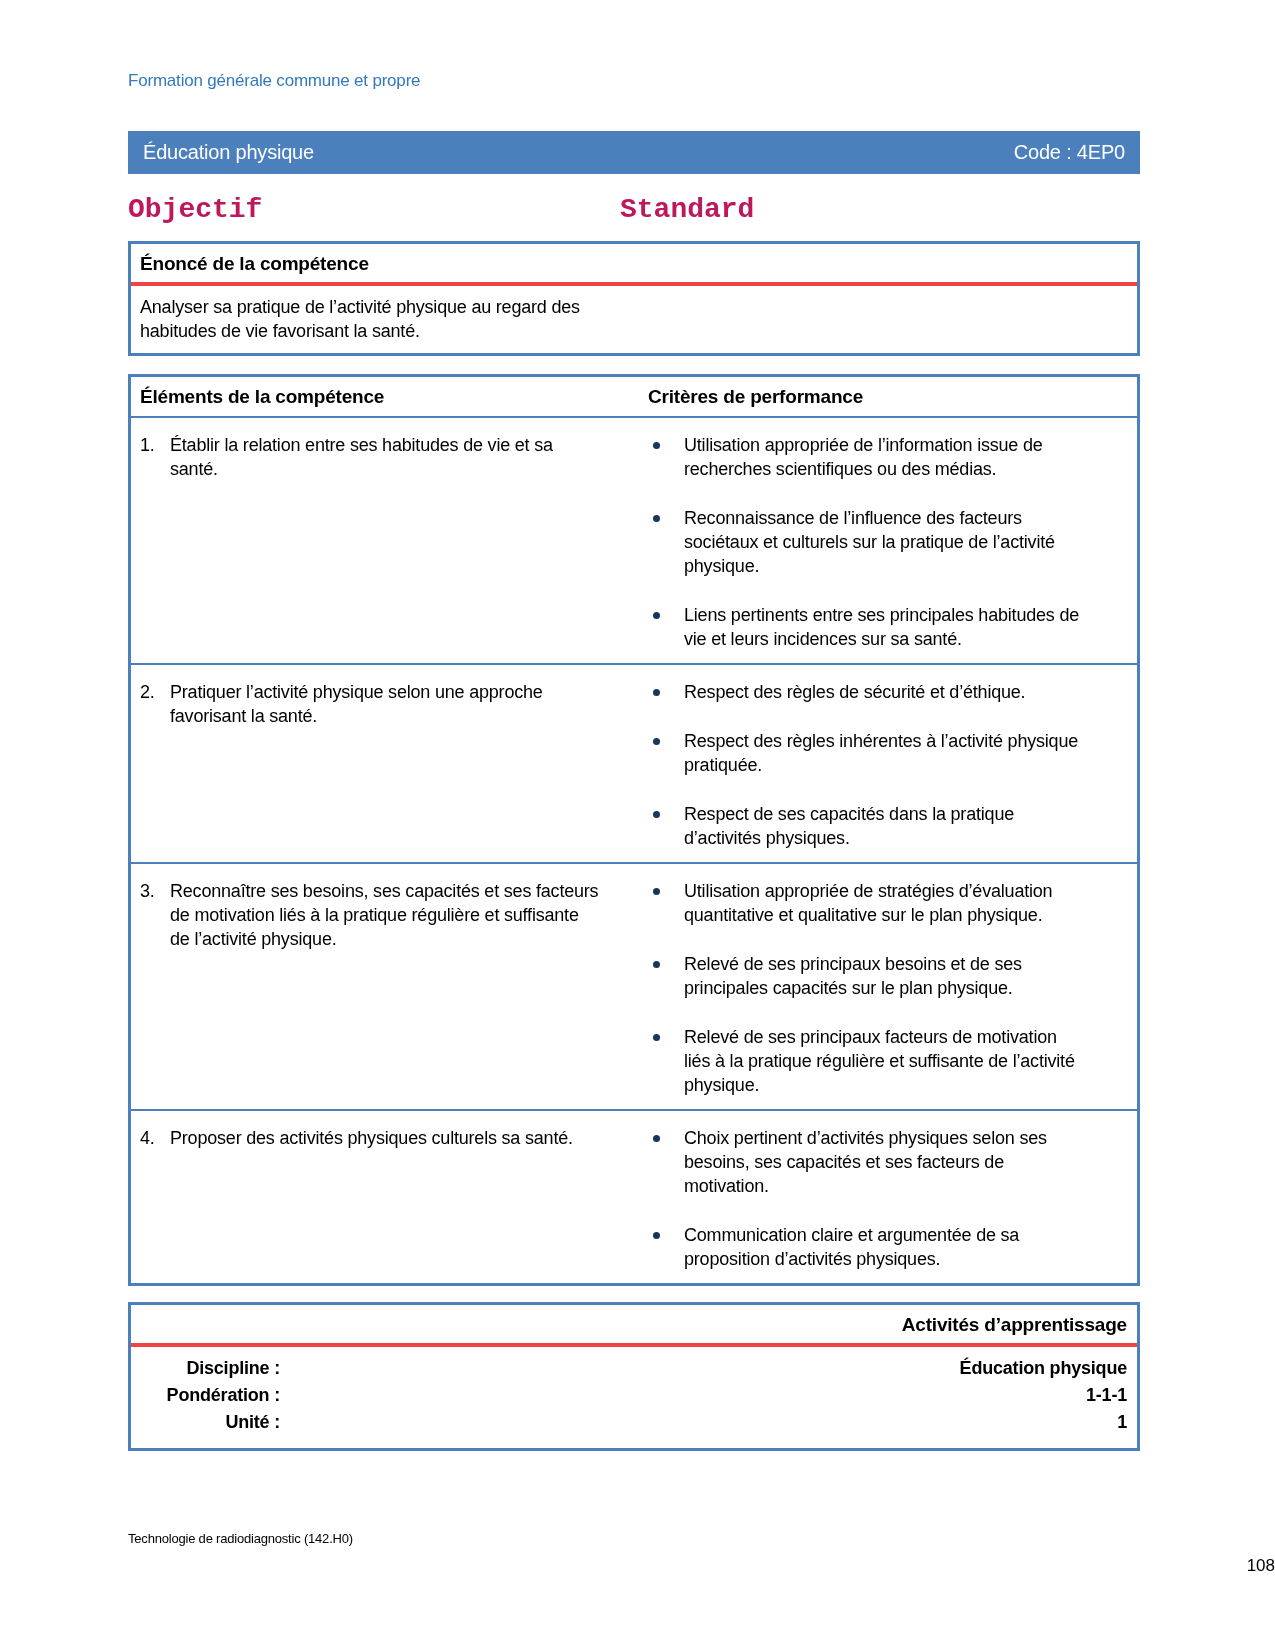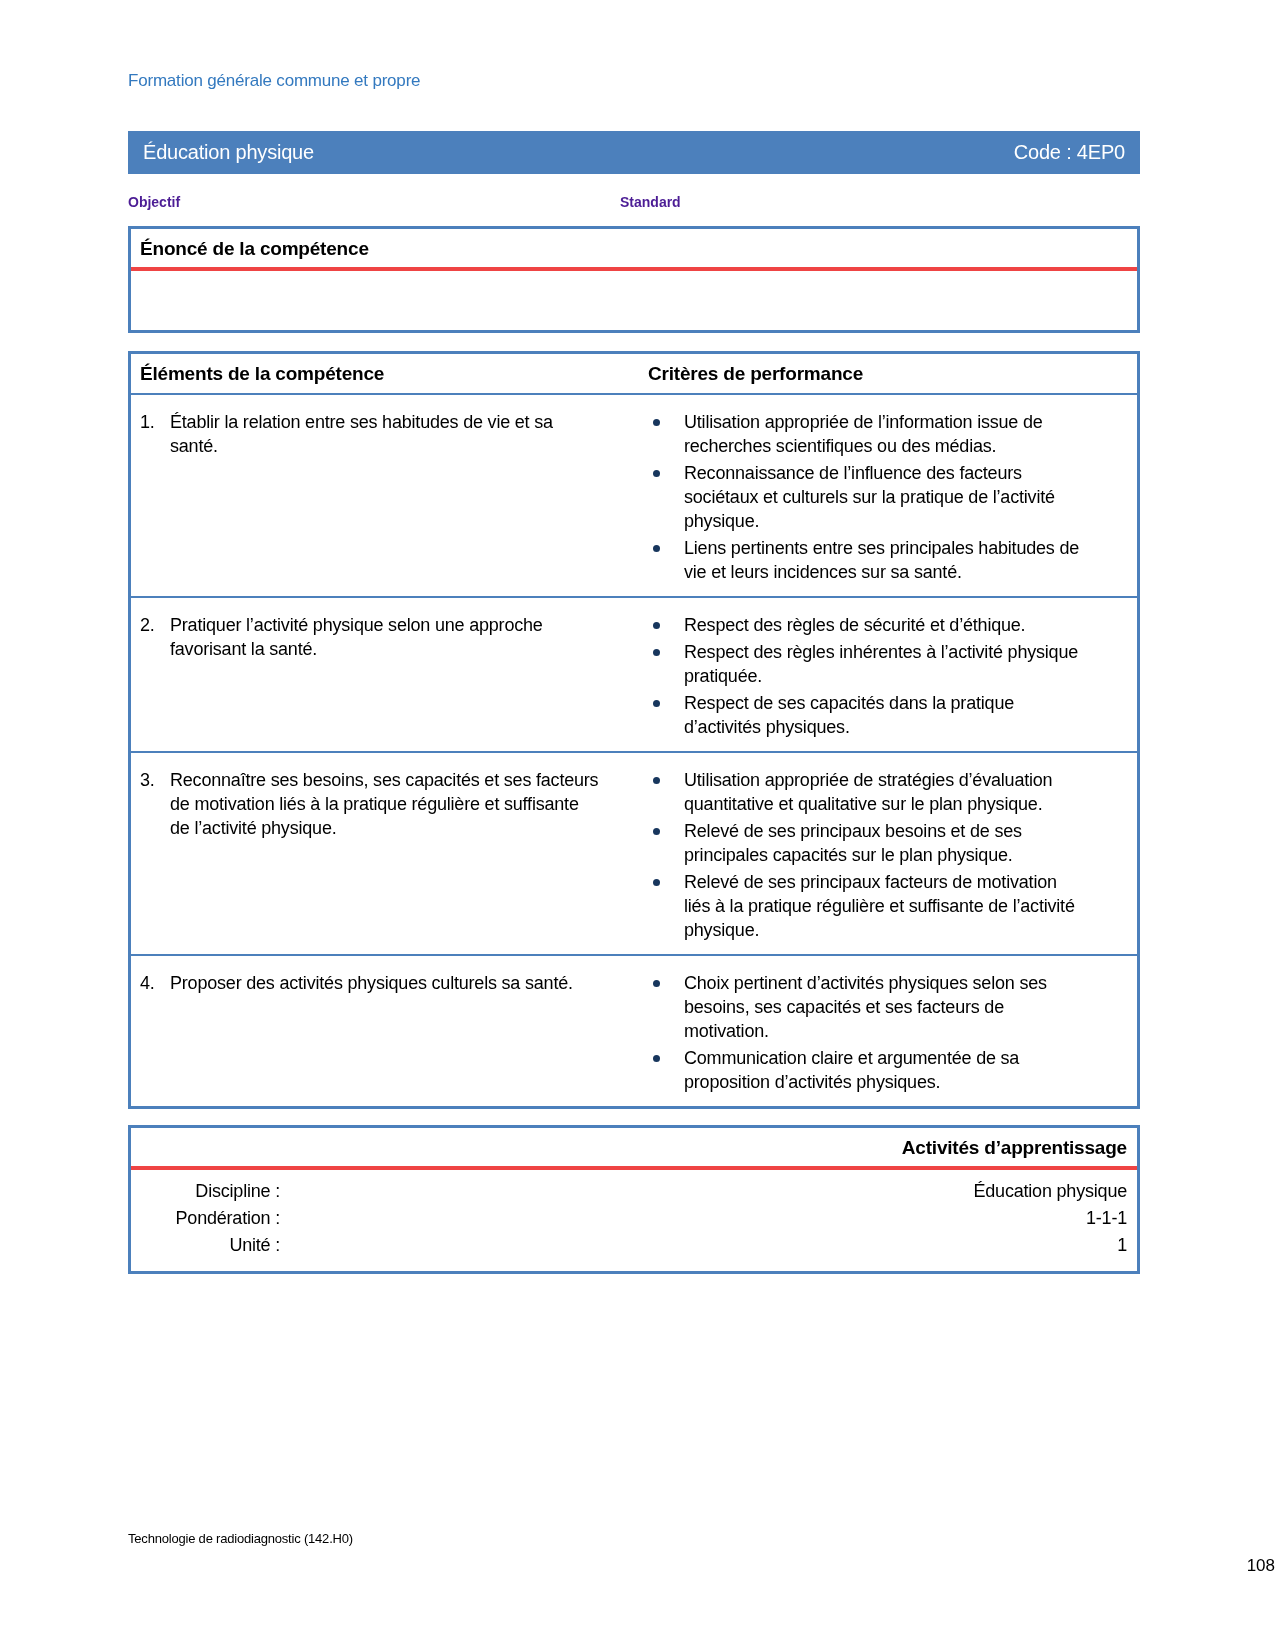--- a/index.html
+++ b/index.html
@@ -12,21 +12,21 @@
   }
   .running-head{ color:#3379BF; font-size:17px; }
   .banner{
     margin-top:40px; height:43px; background:#4C80BC; color:#ffffff;
     display:flex; align-items:center; justify-content:space-between;
     padding:0 15px; font-size:20px;
   }
   .col-headings{
     margin-top:20px; display:grid; grid-template-columns:492px 1fr;
   }
-  .col-headings .h{ color:#4c1d95; font-weight:bold; font-size:14px; letter-spacing:0; }
+  .col-headings .h{ color:#be185d; font-weight:bold; font-size:28px; letter-spacing:0;font-family:Liberation Mono, monospace; }
   .box{ border:3px solid #4C80BC; background:#fff; }
   .box1{ margin-top:16px; min-height:107px; }
   .box-header{
     font-weight:bold; font-size:19px; padding:9px 10px 7px 9px;
     border-bottom:4px solid #ef4444;
   }
   .box1-body{ padding:9px 10px 10px 9px; line-height:24px; }
   .box1-body p{ max-width:480px; }
   .box2{ margin-top:18px; min-height:717px; }
   .tbl-header{
@@ -36,29 +36,29 @@
   .tbl-header .c1{ padding-left:9px; }
   .tbl-row{
     display:grid; grid-template-columns:517px 1fr;
     padding:15px 0 12px 0;
   }
   .tbl-row + .tbl-row{ border-top:2px solid #4C80BC; }
   .r1{ min-height:199px; } .r2{ min-height:141px; } .r3{ min-height:193px; } .r4{ min-height:142px; }
   .el-cell{ display:flex; padding-left:9px; line-height:24px; }
   .el-num{ width:30px; flex:0 0 30px; }
   .el-text{ max-width:430px; }
-  .crit-list{ display:flex; flex-direction:column; gap:3px; padding-right:25px; }
+  .crit-list{ display:flex; flex-direction:column; gap:25px; padding-right:25px; }
   .crit{ display:flex; line-height:24px; }
   .dot{
     flex:0 0 7px; width:7px; height:7px; border-radius:50%;
     background:#17365D; margin:9px 0 0 5px;
   }
   .crit-text{ padding-left:24px; max-width:427px; }
   .box3{ margin-top:16px; min-height:139px;text-align:right; }
-  .box3-body{ padding:8px 10px 12px 9px; }
+  .box3-body{ padding:8px 10px 12px 9px;font-weight:bold; }
   .field-row{ display:grid; grid-template-columns:140px auto; line-height:27px; }
   .footer-left{ position:absolute; left:128px; top:1531px; font-size:13px; }
   .page-number{ position:absolute; left:0; top:1556px; width:100%; text-align:right; font-size:17px; letter-spacing:0; }
 </style>
 </head>
 <body>
 
 <div class="page">
 
   <div class="running-head">Formation générale commune et propre</div>
@@ -68,20 +68,23 @@
     <span>Code : 4EP0</span>
   </div>
 
   <div class="col-headings">
     <span class="h">Objectif</span>
     <span class="h">Standard</span>
   </div>
 
   <div class="box box1">
     <div class="box-header">Énoncé de la compétence</div>
+    <div class="box1-body">
+      <p>Analyser sa pratique de l’activité physique au regard des habitudes de vie favorisant la santé.</p>
+    </div>
   </div>
 
   <div class="box box2">
     <div class="tbl-header">
       <span class="c1">Éléments de la compétence</span>
       <span class="c2">Critères de performance</span>
     </div>
 
     <div class="tbl-row r1">
       <div class="el-cell">

